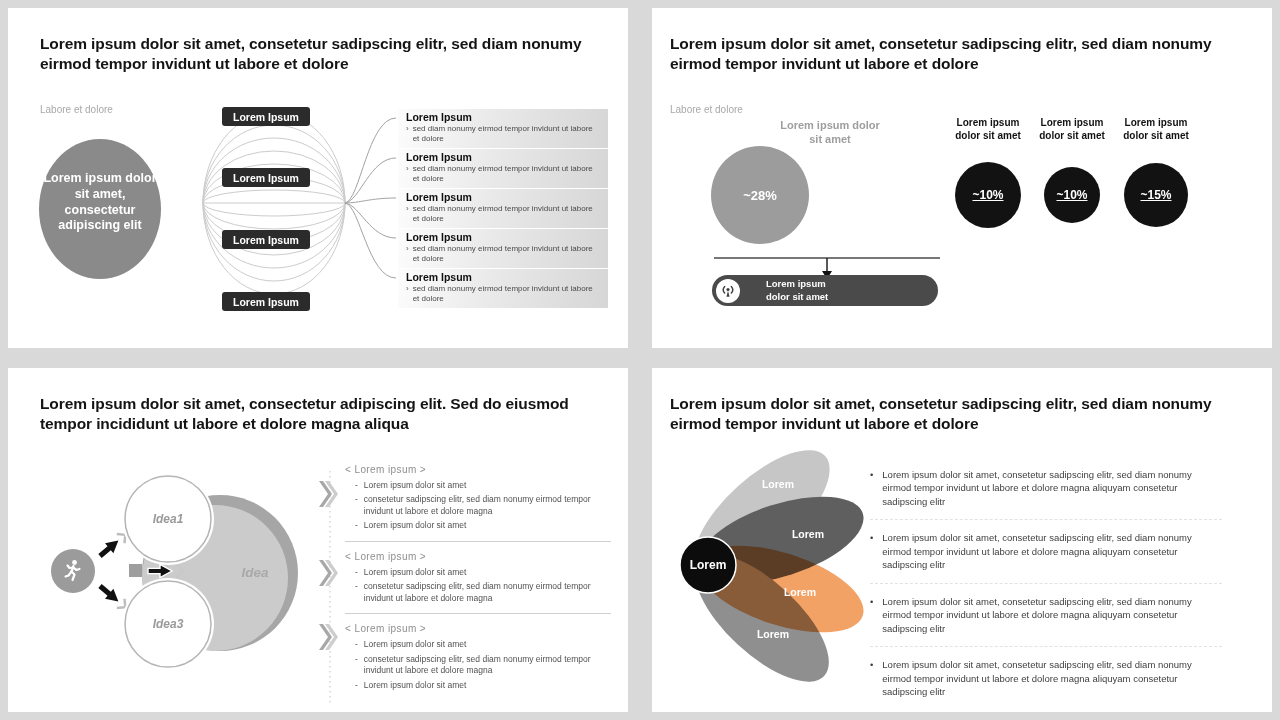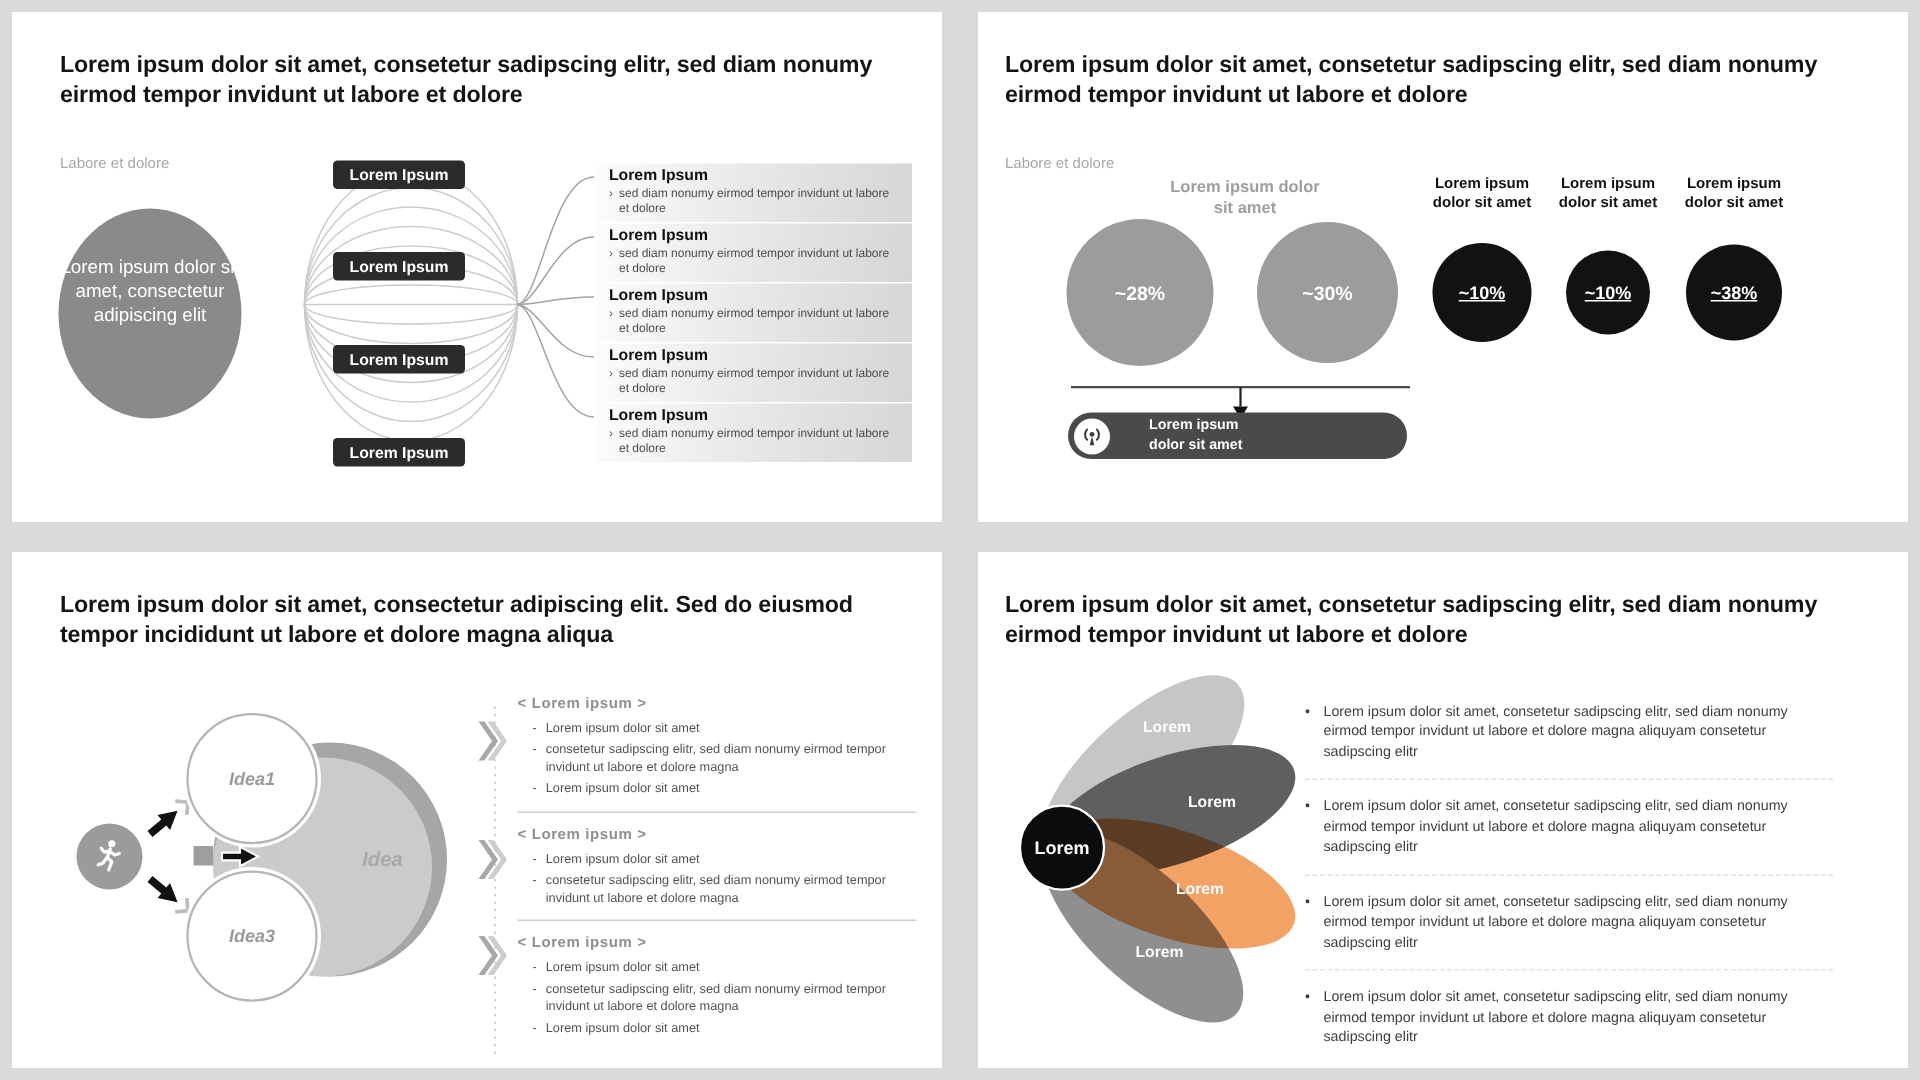--- a/index.html
+++ b/index.html
@@ -26,21 +26,21 @@
   .subtitle{
     position:absolute;top:96px;
     font-size:10px;color:#a8a8a8;
   }
   .subtitle.l{left:32px;} .subtitle.r{left:18px;}
   svg.layer{position:absolute;left:0;top:0;}
 
   
   .s1-circle-text{
     left:32px;top:163px;width:120px;text-align:center;
-    color:#fff;font-weight:400;font-size:12.5px;line-height:1.26;
+    color:#fff;font-weight:700;font-size:12.5px;line-height:1.26;
   }
   .chip{
     width:88px;height:19px;left:214px;
     background:#2b2b2b;border-radius:3px;
     color:#fff;font-size:10.5px;font-weight:700;
     display:flex;align-items:center;justify-content:center;
   }
   .s1-item{
     left:390px;width:210px;min-height:34px;
     background:linear-gradient(97deg,#fcfcfc 0%,#e9e9e9 45%,#d6d6d6 100%);
@@ -72,21 +72,21 @@
   .pill .ic{
     width:24px;height:24px;border-radius:50%;background:#fff;
     margin-left:4px;display:flex;align-items:center;justify-content:center;
   }
   .pill .tx{
     margin-left:26px;color:#fff;font-weight:700;font-size:9.5px;line-height:1.3;width:80px;
   }
 
   
   .s3-sections{left:337px;top:96px;width:266px;}
-  .s3-sec .hd{font-size:10px;font-weight:700;color:#8f8f8f;letter-spacing:.4px;margin-bottom:5px;}
+  .s3-sec .hd{font-size:10px;font-weight:400;color:#8f8f8f;letter-spacing:.4px;margin-bottom:5px;}
   .s3-sec .bl{display:flex;font-size:8.5px;color:#525252;line-height:1.35;margin:0 0 3px 10px;}
   .s3-sec .bl .mk{margin-right:6px;}
   .s3-sep{border-top:1px solid #cfcfcf;margin:9px 0 9px 0;}
 
   
   .s4-bullets{left:218px;top:100px;width:352px;}
   .s4-bullet{display:flex;font-size:9.5px;color:#3e3e3e;line-height:1.42;}
   .s4-bullet .mk{margin-right:9px;}
   .s4-sep{border-top:1px dashed #e2e2e2;margin:11px 0 11px 0;}
 </style>
@@ -167,29 +167,28 @@
   <svg class="layer" width="620" height="340" viewBox="0 0 620 340">
     <line x1="62" y1="250" x2="288" y2="250" stroke="#4a4a4a" stroke-width="1.5"></line>
     <line x1="175" y1="250" x2="175" y2="263" stroke="#222" stroke-width="1.5"></line>
     <polygon points="170,263 180,263 175,271" fill="#111"></polygon>
   </svg>
   <div class="title r">Lorem ipsum dolor sit amet, consetetur sadipscing elitr, sed diam nonumy eirmod tempor invidunt ut labore et dolore</div>
   <div class="subtitle r">Labore et dolore</div>
   <div class="abs s2-group-label">Lorem ipsum dolor sit amet</div>
 
   <div class="abs circle gray-c" style="left:59px;top:138px;width:98px;height:98px">~28%</div>
-  <div class="abs circle gray-c" style="left:186px;top:140px;width:94px;height:94px">~30%</div>
 
   <div class="abs s2-head" style="left:291px">Lorem ipsum dolor sit amet</div>
   <div class="abs s2-head" style="left:375px">Lorem ipsum dolor sit amet</div>
   <div class="abs s2-head" style="left:459px">Lorem ipsum dolor sit amet</div>
 
   <div class="abs circle black-c" style="left:303px;top:154px;width:66px;height:66px">~10%</div>
   <div class="abs circle black-c" style="left:392px;top:159px;width:56px;height:56px">~10%</div>
-  <div class="abs circle black-c" style="left:472px;top:155px;width:64px;height:64px">~38%</div>
+  <div class="abs circle black-c" style="left:472px;top:155px;width:64px;height:64px">~15%</div>
 
   <div class="abs pill">
     <div class="ic">
       <svg width="20" height="20" viewBox="0 0 24 24">
         <path d="M8 6.5 a6 6 0 0 0 0 8" stroke="#404040" stroke-width="1.7" fill="none" stroke-linecap="round"></path>
         <path d="M16 6.5 a6 6 0 0 1 0 8" stroke="#404040" stroke-width="1.7" fill="none" stroke-linecap="round"></path>
         <circle cx="12" cy="10.2" r="1.9" fill="#404040"></circle>
         <path d="M10.1 19 L12 11.8 L13.9 19 Z" fill="#404040"></path>
       </svg>
     </div>

